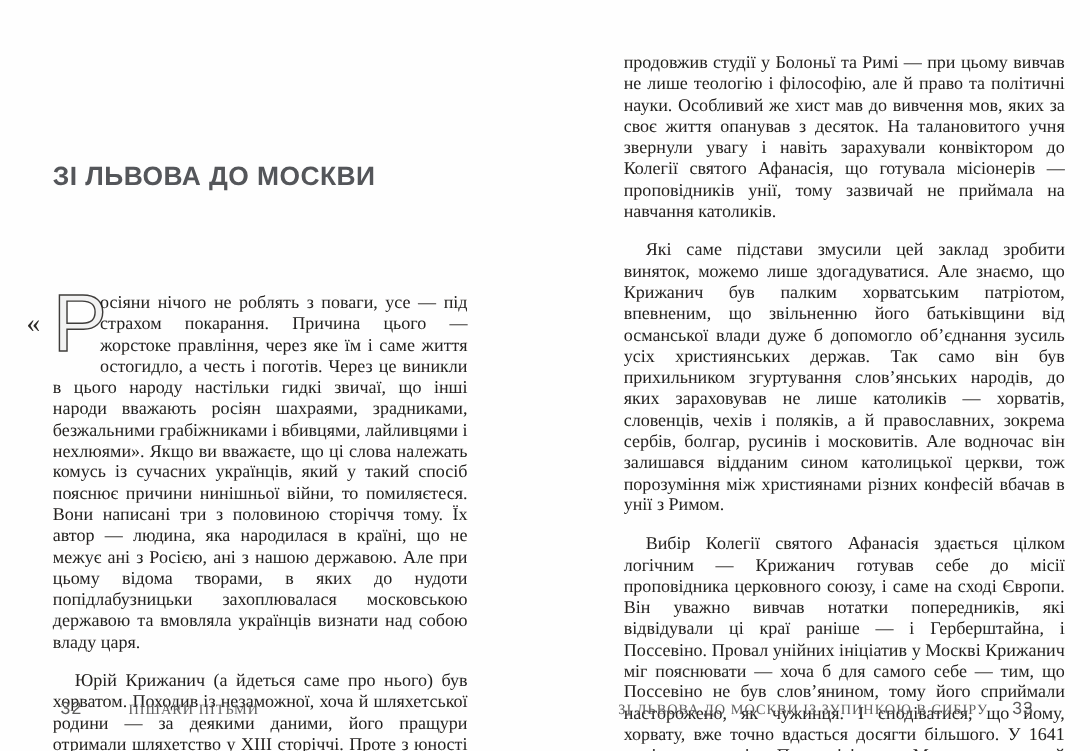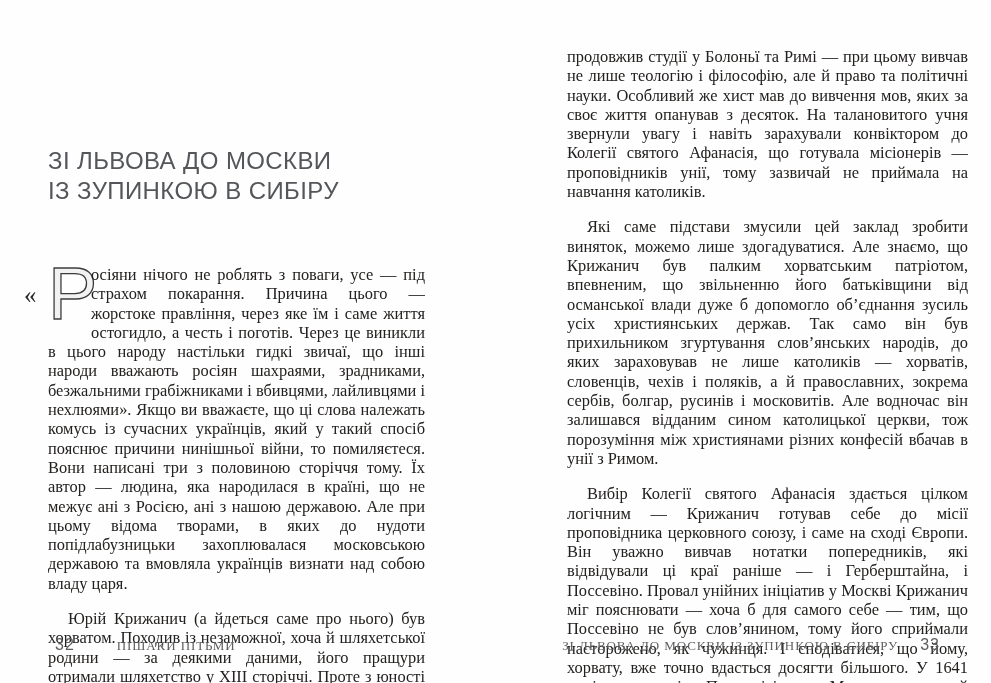--- a/index.html
+++ b/index.html
@@ -12,21 +12,21 @@
   }
   .page-spread { position: absolute; inset: 0; }
 
   
   .chapter-title {
     position: absolute;
     left: 48px; top: 146px;
     font-family: "Liberation Sans", sans-serif;
     font-size: 24px;
     line-height: 30px;
-    font-weight: 400;
+    font-weight: 700;
     letter-spacing: 0.4px;
     color: #54565a;
   }
   .left-body {
     position: absolute;
     left: 48px; top: 265px;
     width: 377px;
   }
   .right-body {
     position: absolute;
@@ -84,21 +84,20 @@
   .footer .page-num { font-size: 16px; letter-spacing: 1px; }
 </style>
 </head>
 <body>
 
 <div class="page-spread">
 
   <div>
     <div class="chapter-title">
       <div>ЗІ ЛЬВОВА ДО МОСКВИ</div>
-      <div>ІЗ ЗУПИНКОЮ В СИБІРУ</div>
     </div>
 
     <div class="left-body">
       <p class="body-par first-par">
         <span class="opening-quote">«</span><span class="drop-cap">Р</span><span>осіяни нічого не роблять з поваги, усе — під страхом покарання. Причина цього — жорстоке правління, через яке їм і саме життя остогидло, а честь і поготів. Через це виникли в цього народу настільки гидкі звичаї, що інші народи вважають росіян шахраями, зрадниками, безжальними грабіжниками і вбивцями, лайливцями і нехлюями». Якщо ви вважаєте, що ці слова належать комусь із сучасних українців, який у такий спосіб пояснює причини нинішньої війни, то помиляєтеся. Вони написані три з половиною сторіччя тому. Їх автор — людина, яка народилася в країні, що не межує ані з Росією, ані з нашою державою. Але при цьому відома творами, в яких до нудоти попідлабузницьки захоплювалася московською державою та вмовляла українців визнати над собою владу царя.</span>
       </p>
       <p class="body-par indent">Юрій Крижанич (а йдеться саме про нього) був хорватом. Походив із незаможної, хоча й шляхетської родини — за деякими даними, його пращури отримали шляхетство у XIII сторіччі. Проте з юності його вабила не військова служба, а наукові та духовні вправи. Вчився в гімназії у Загребі, семінарії у Відні, а потім</p>
     </div>
 
     <div class="footer footer-left">

